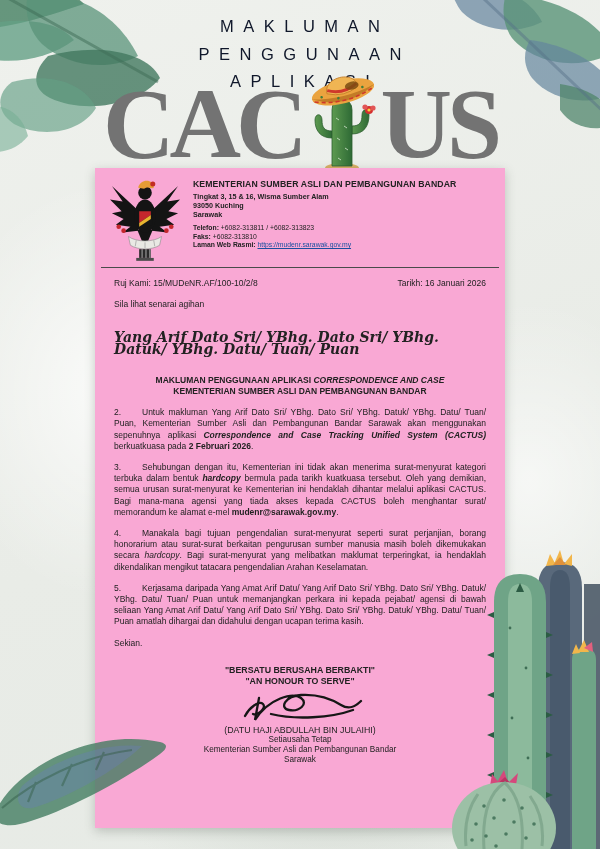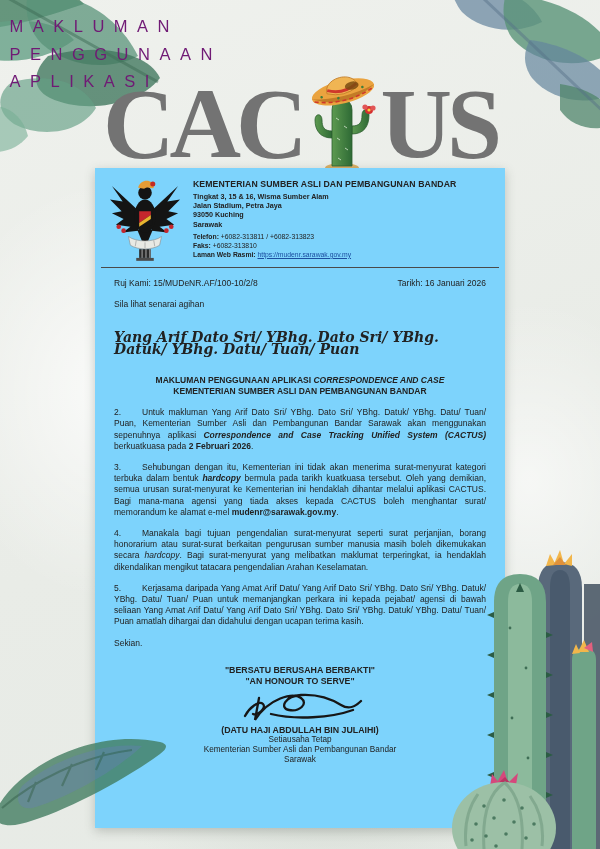--- a/index.html
+++ b/index.html
@@ -6,30 +6,30 @@
   body{
     width:600px;height:849px;position:relative;overflow:hidden;
     background:linear-gradient(160deg,#eff1ed 0%,#e9ece7 55%,#e6eae5 100%);
     font-family:"Liberation Sans",sans-serif;
   }
   .blotch{position:absolute;border-radius:50%;pointer-events:none;}
   .b1{left:-60px;top:180px;width:340px;height:420px;background:radial-gradient(closest-side,rgba(255,255,255,.75),rgba(255,255,255,0));}
   .b2{right:-80px;top:300px;width:300px;height:360px;background:radial-gradient(closest-side,rgba(255,255,255,.6),rgba(255,255,255,0));}
   .b3{left:120px;bottom:-40px;width:420px;height:160px;background:radial-gradient(closest-side,rgba(205,212,204,.55),rgba(205,212,204,0));}
 
-  .poster-title{position:absolute;top:13px;left:0;width:100%;text-align:left;z-index:1;
-    color:#701a75;font-size:16.5px;line-height:27.5px;letter-spacing:9.5px;text-indent:9.5px;font-weight:400;}
+  .poster-title{position:absolute;top:13px;left:0;width:100%;text-align:center;z-index:1;
+    color:#0f172a;font-size:16.5px;line-height:27.5px;letter-spacing:9.5px;text-indent:9.5px;font-weight:400;}
   .wordmark{position:absolute;top:66px;left:0;width:100%;height:104px;display:flex;align-items:flex-end;justify-content:center;z-index:1;}
   .wm-text{font-family:Liberation Serif, serif;font-weight:800;font-size:99px;line-height:92px;letter-spacing:-5px;color:#737373;}
   .wm-cactus{margin:0 -8px 0 -6px;position:relative;top:4px;}
 
   .decor{position:absolute;pointer-events:none;}
   .z1{z-index:1}.z3{z-index:3}
 
-  .paper{position:absolute;left:95px;top:168px;width:410px;height:660px;background:#7dd3fc;
+  .paper{position:absolute;left:95px;top:168px;width:410px;height:660px;background:#f9a8d4;
     box-shadow:0 3px 10px rgba(70,80,68,.28);z-index:2;overflow:hidden;color:#222;}
   .letterhead{display:flex;padding:8px 18px 0 14px;}
   .crest{flex:none;}
   .lh-info{margin-left:12px;padding-top:3px;}
   .lh-ministry{font-size:8.7px;font-weight:bold;letter-spacing:.1px;}
   .lh-addr{font-size:7.2px;font-weight:bold;line-height:9.4px;margin-top:2.5px;}
   .lh-contact{font-size:6.8px;line-height:8.8px;margin-top:4px;}
   .lh-contact .lbl{font-weight:bold;}
   .web-link{color:#1b4fa0;text-decoration:underline;cursor:pointer;}
   .divider{border-top:1.1px solid #4a4a4a;margin:5px 6px 0 6px;}
@@ -41,21 +41,21 @@
   .subject{margin-top:20px;text-align:center;font-weight:bold;line-height:11.2px;}
   .it{font-style:italic;}
   .bi{font-weight:bold;font-style:italic;}
   .bb{font-weight:bold;}
   .para{margin-top:10px;}
   .pnum{display:inline-block;width:28px;}
   .sekian{margin-top:10px;text-align:left;}
   .motto{margin-top:16px;text-align:center;font-weight:bold;font-size:8.8px;line-height:11.4px;}
   .sigblock{text-align:center;margin-top:2px;}
   .sig-svg{display:block;margin:0 auto -3px auto;}
-  .sig-name{font-weight:bold;font-size:8.8px;line-height:10.5px;text-align:center;}
+  .sig-name{font-weight:normal;font-size:8.8px;line-height:10.5px;text-align:center;}
   .sig-line{font-size:8.2px;line-height:10px;}
 </style>
 </head>
 <body>
 
 <div class="blotch b1"></div>
 <div class="blotch b2"></div>
 <div class="blotch b3"></div>
 
 <svg class="decor z1" style="left:-12px;top:-14px;" width="280" height="200" viewBox="0 0 280 200">
@@ -148,21 +148,20 @@
       <path d="M20 62 C28 68 46 68 54 62 L52 71 C44 76 30 76 22 71 Z" fill="#e9e9e4" stroke="#888" stroke-width=".6"></path>
       <path d="M28 66 L27 72 M37 68 L37 74 M46 66 L47 72" stroke="#999" stroke-width=".7"></path>
       <rect x="31" y="75" width="12" height="9" fill="#2a2a2a"></rect>
       <path d="M34 75 V84 M38 75 V84 M42 75 V84" stroke="#cfcfcf" stroke-width=".8"></path>
       <rect x="28" y="84" width="18" height="3" fill="#4a4a4a"></rect>
     </svg>
     <div class="lh-info">
       <div class="lh-ministry">KEMENTERIAN SUMBER ASLI DAN PEMBANGUNAN BANDAR</div>
       <div class="lh-addr">
         <div>Tingkat 3, 15 &amp; 16, Wisma Sumber Alam</div>
-        <div>Jalan Stadium, Petra Jaya</div>
         <div>93050 Kuching</div>
         <div>Sarawak</div>
       </div>
       <div class="lh-contact">
         <div><span class="lbl">Telefon:</span> <span>+6082-313811 / +6082-313823</span></div>
         <div><span class="lbl">Faks:</span> <span>+6082-313810</span></div>
         <div><span class="lbl">Laman Web Rasmi:</span> <span class="web-link">https://mudenr.sarawak.gov.my</span></div>
       </div>
     </div>
   </div>

